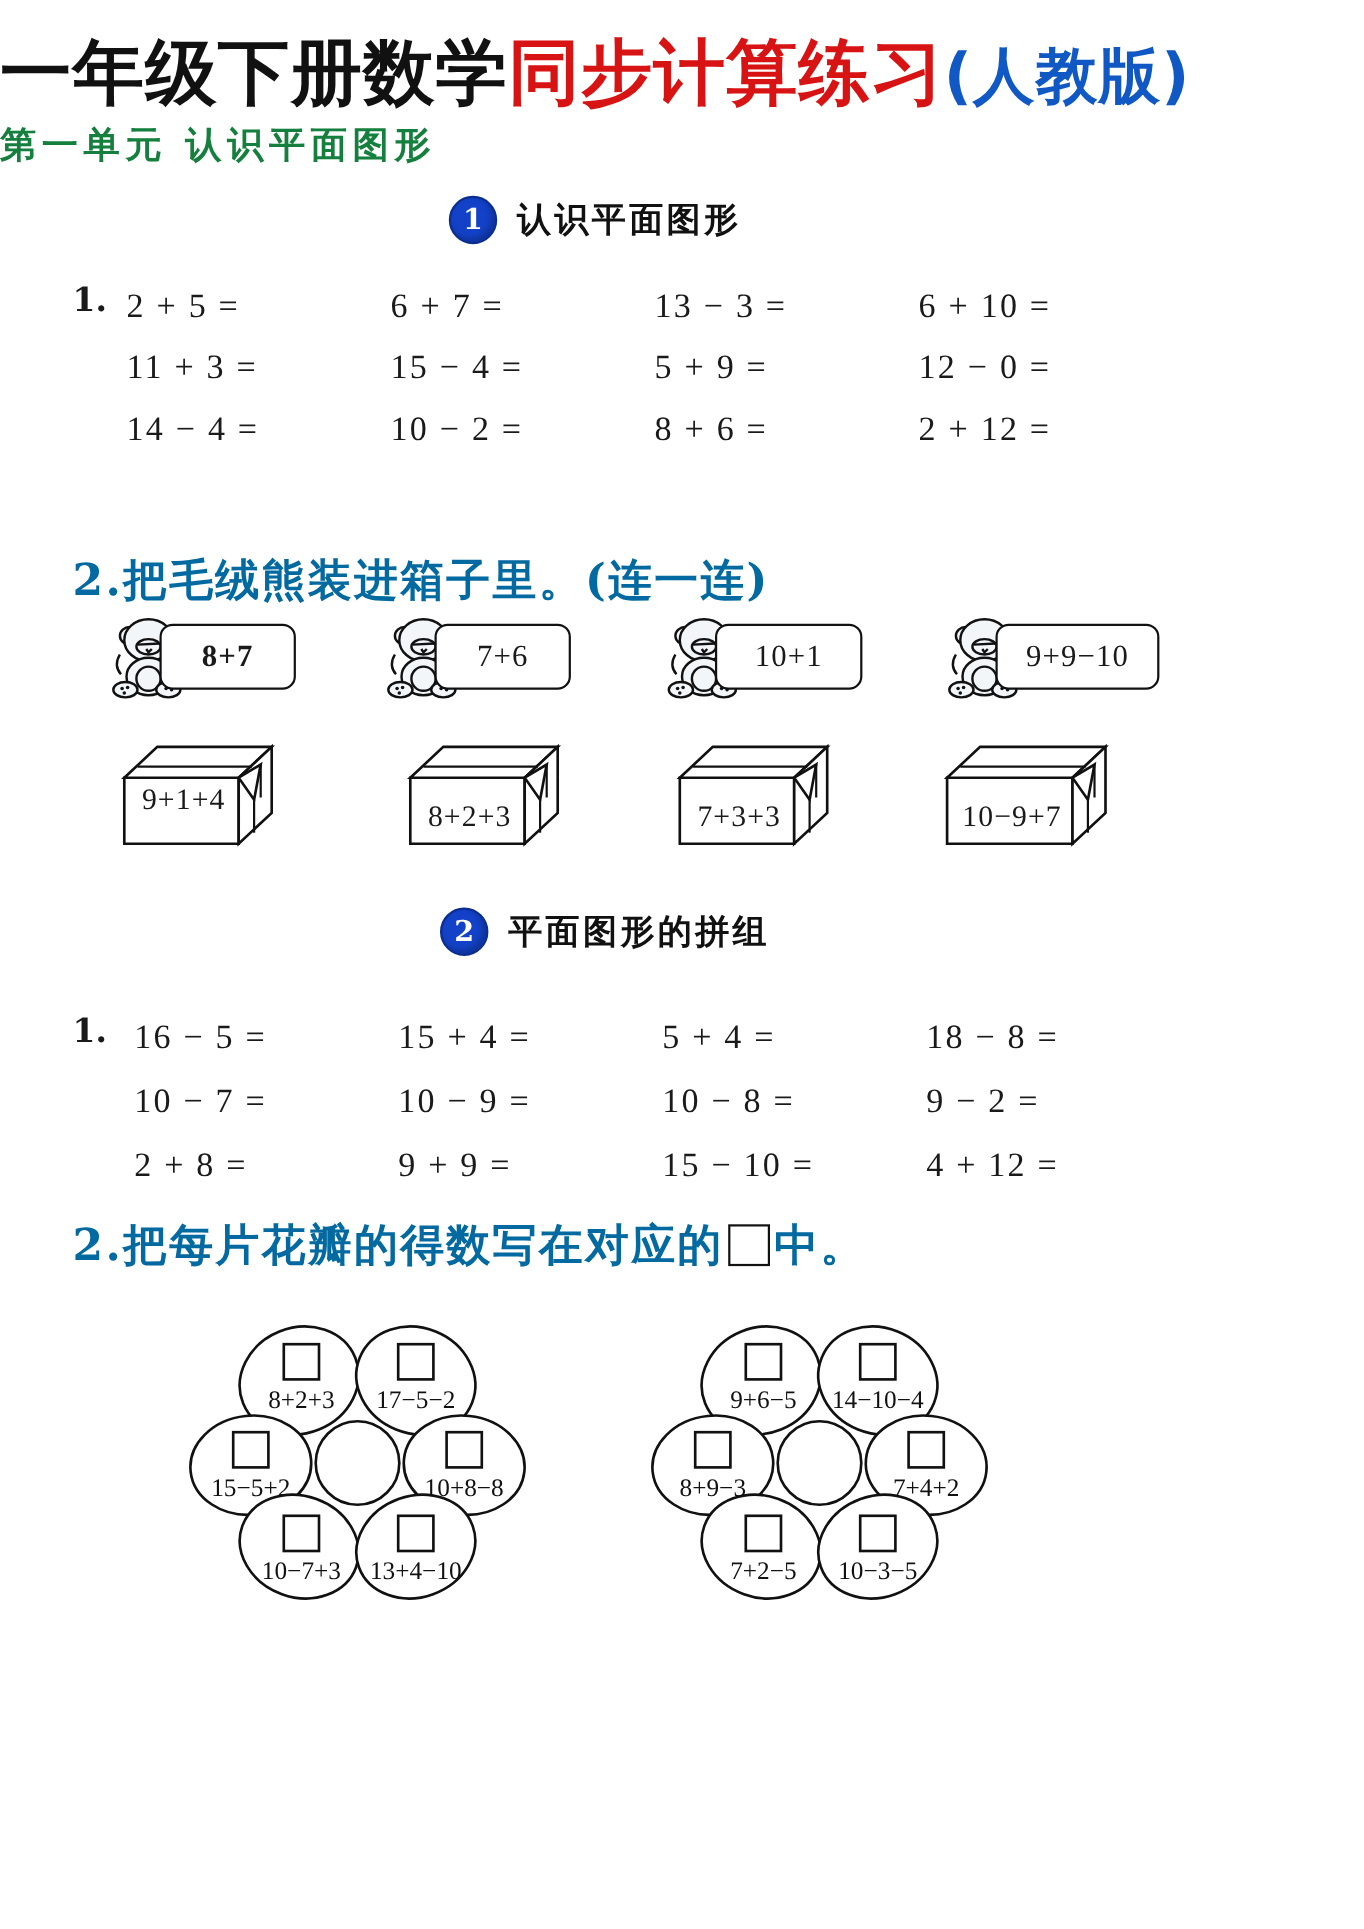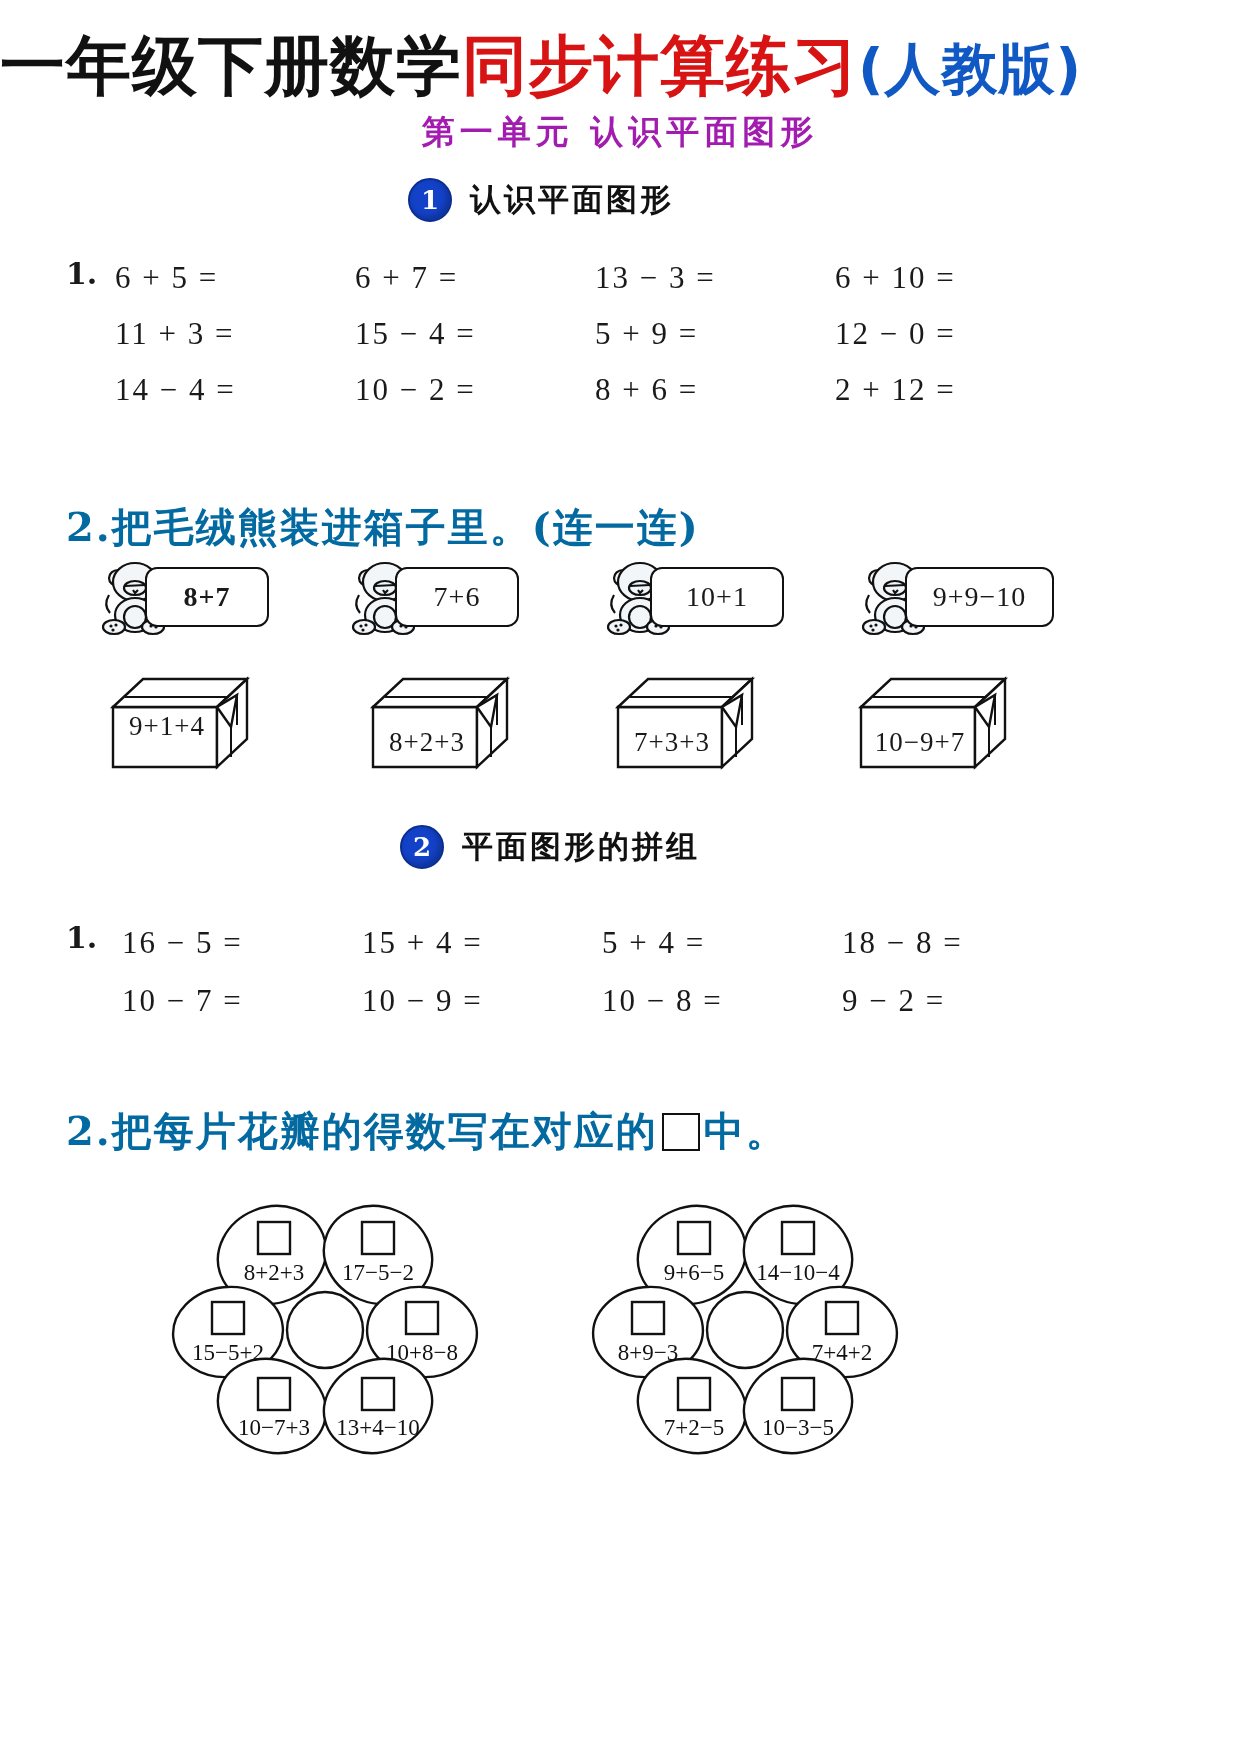--- a/index.html
+++ b/index.html
@@ -14,23 +14,23 @@
   .title{
     position:absolute;top:22px;left:0;width:1007px;text-align:center;
     font-family:"DejaVu Sans", sans-serif;
     font-weight:bold;font-size:65px;letter-spacing:1px;white-space:nowrap;
   }
   .t-black{color:#111111;}
   .t-red{color:#d71313;}
   .t-blue{color:#1059c4;font-size:56px;}
 
   .subtitle{
-    position:absolute;top:110px;left:0;width:1240px;text-align:center;
+    position:absolute;top:110px;left:0;width:1240px;text-align:left;
     font-family:"DejaVu Serif", serif;font-weight:bold;
-    font-size:33px;letter-spacing:5px;color:#a21caf;
+    font-size:33px;letter-spacing:5px;color:#15803d;
   }
 
   
   .sec-head{position:absolute;display:flex;align-items:center;gap:18px;}
   .badge{
     width:40px;height:40px;border-radius:50%;
     background:#1342c9;color:#fff;border:2px solid #0a2d8f;
     font-family:"DejaVu Serif", serif;font-size:26px;font-weight:bold;
     display:flex;align-items:center;justify-content:center;
     box-shadow:inset -3px -3px 6px rgba(0,0,0,.25);
@@ -99,21 +99,21 @@
   <div class="subtitle">第一单元  认识平面图形</div>
 
   <div class="sec-head" style="top:178px;left:408px;">
     <div class="badge">1</div>
     <div class="sec-title">认识平面图形</div>
   </div>
 
   <div class="qnum" style="top:256px;left:66px;">1.</div>
   <div class="exgrid" style="top:250px;left:115px;">
     <div class="exrow">
-      <div class="excell"><span class="eqtxt">6 + 5 =</span></div>
+      <div class="excell"><span class="eqtxt">2 + 5 =</span></div>
       <div class="excell"><span class="eqtxt">6 + 7 =</span></div>
       <div class="excell"><span class="eqtxt">13 − 3 =</span></div>
       <div class="excell"><span class="eqtxt">6 + 10 =</span></div>
     </div>
     <div class="exrow">
       <div class="excell"><span class="eqtxt">11 + 3 =</span></div>
       <div class="excell"><span class="eqtxt">15 − 4 =</span></div>
       <div class="excell"><span class="eqtxt">5 + 9 =</span></div>
       <div class="excell"><span class="eqtxt">12 − 0 =</span></div>
     </div>
@@ -289,20 +289,26 @@
       <div class="excell"><span class="eqtxt">15 + 4 =</span></div>
       <div class="excell"><span class="eqtxt">5 + 4 =</span></div>
       <div class="excell"><span class="eqtxt">18 − 8 =</span></div>
     </div>
     <div class="exrow" style="height:58px;">
       <div class="excell"><span class="eqtxt">10 − 7 =</span></div>
       <div class="excell"><span class="eqtxt">10 − 9 =</span></div>
       <div class="excell"><span class="eqtxt">10 − 8 =</span></div>
       <div class="excell"><span class="eqtxt">9 − 2 =</span></div>
     </div>
+    <div class="exrow" style="height:58px;">
+      <div class="excell"><span class="eqtxt">2 + 8 =</span></div>
+      <div class="excell"><span class="eqtxt">9 + 9 =</span></div>
+      <div class="excell"><span class="eqtxt">15 − 10 =</span></div>
+      <div class="excell"><span class="eqtxt">4 + 12 =</span></div>
+    </div>
   </div>
 
   <div class="prompt" style="top:1104px;left:66px;">
     <span>2.</span><span>把每片花瓣的得数写在对应的</span><span class="inline-box"></span><span>中。</span>
   </div>
 
   <div class="flower" style="top:1180px;left:170px;">
     <svg width="310" height="280" viewBox="0 0 310 280">
 
       <g class="stroke">

